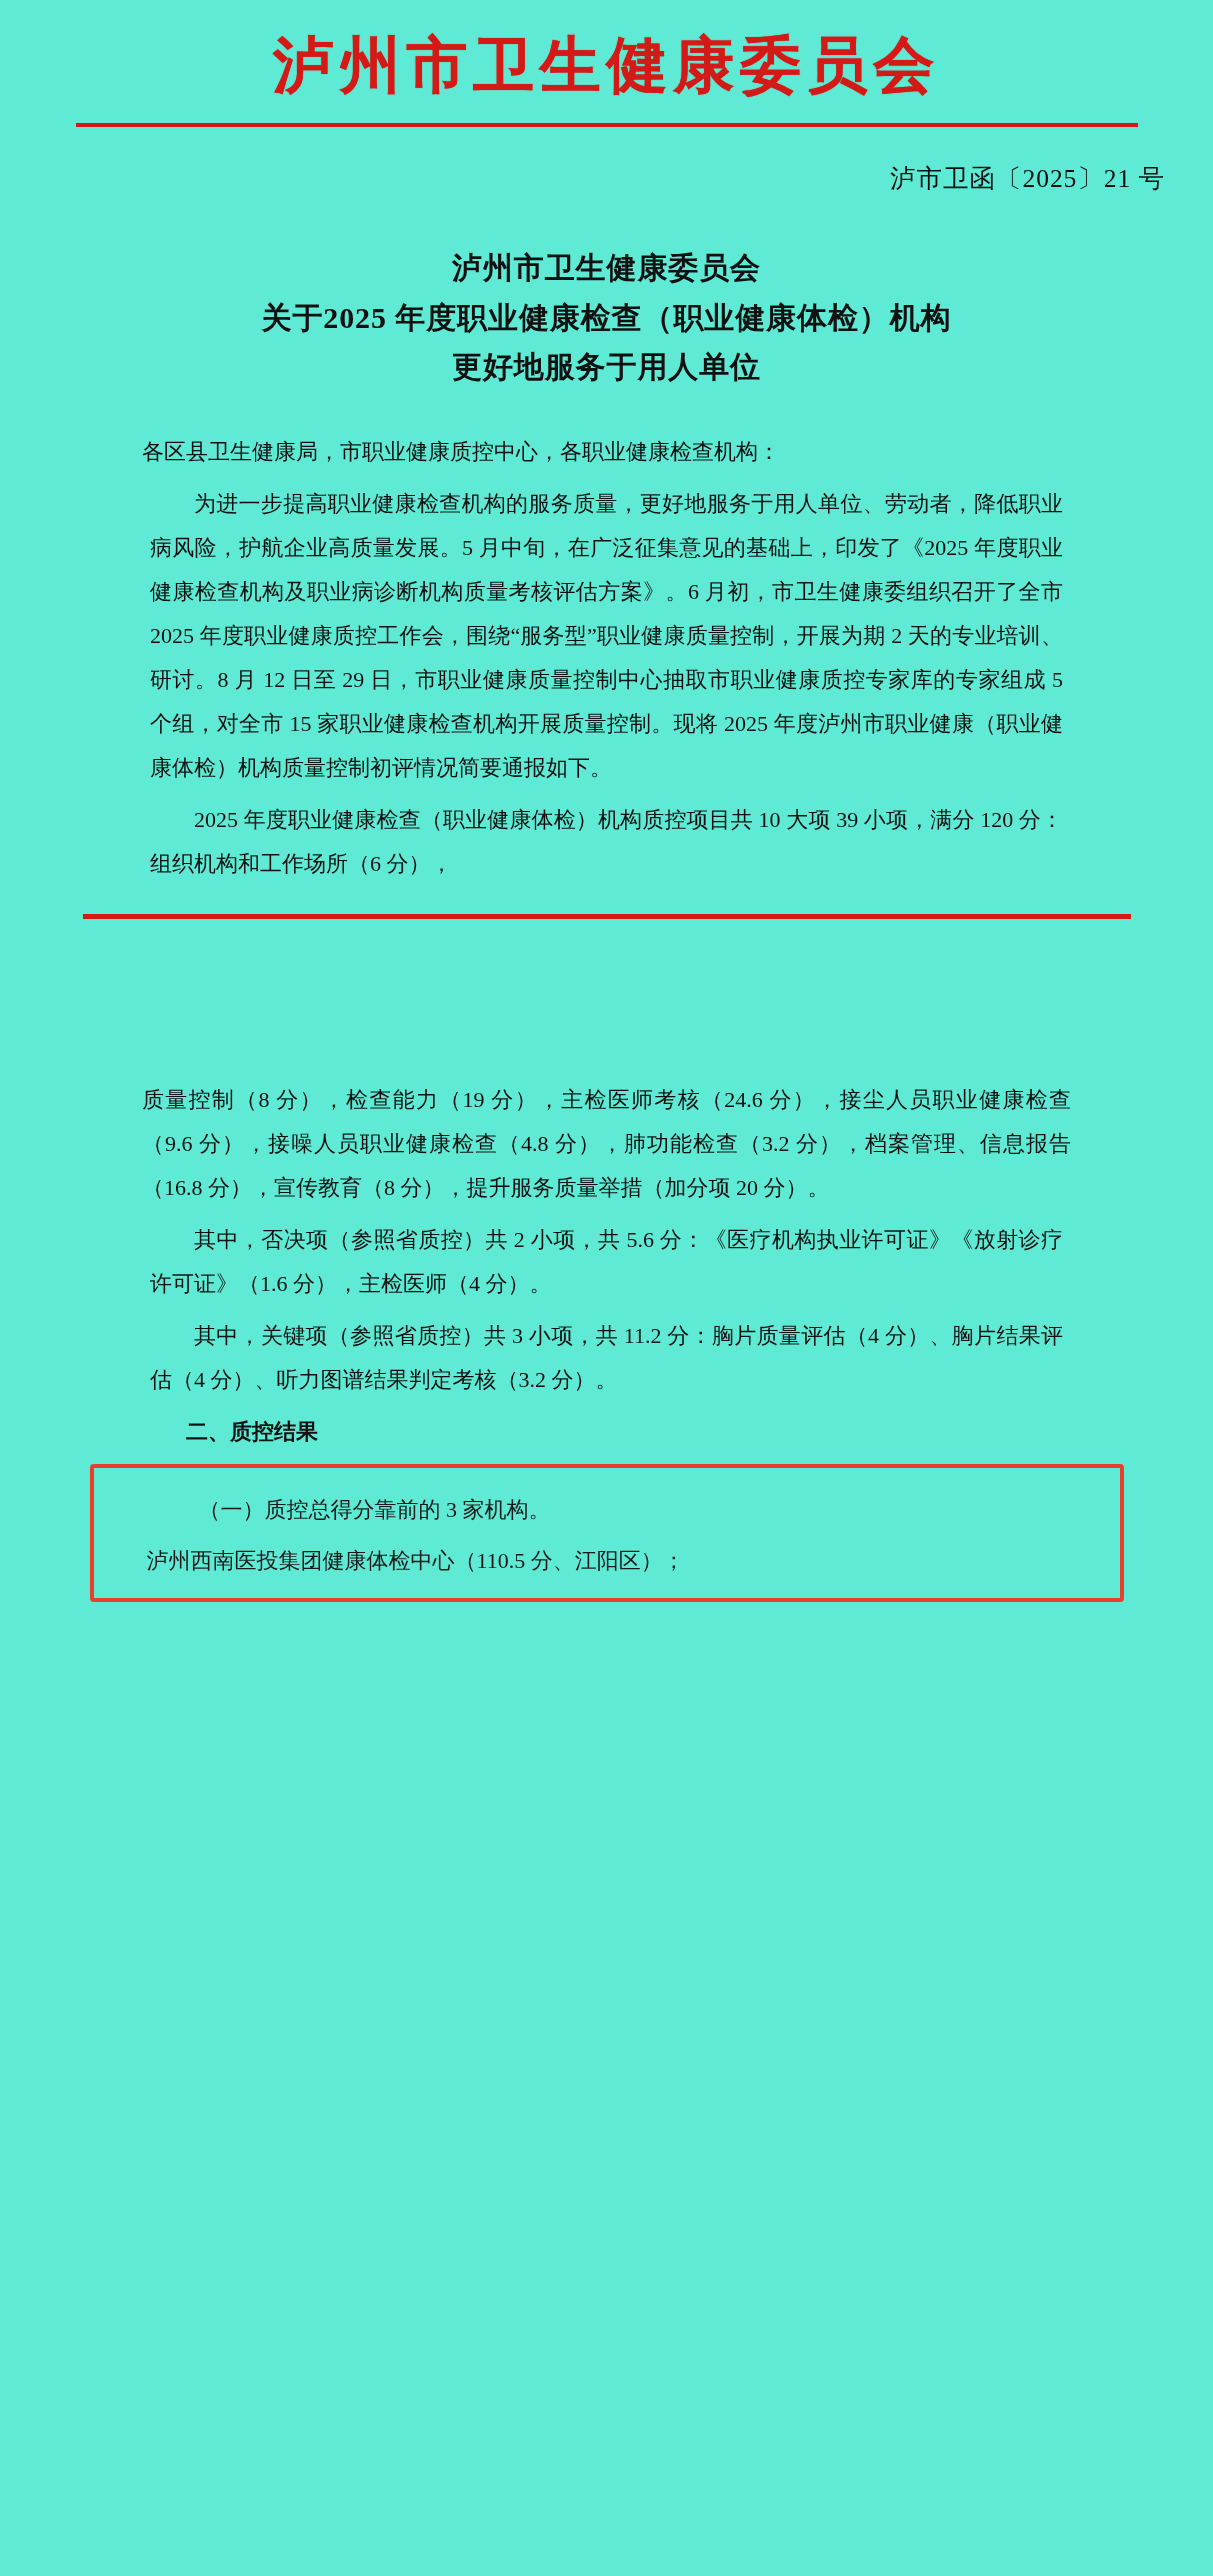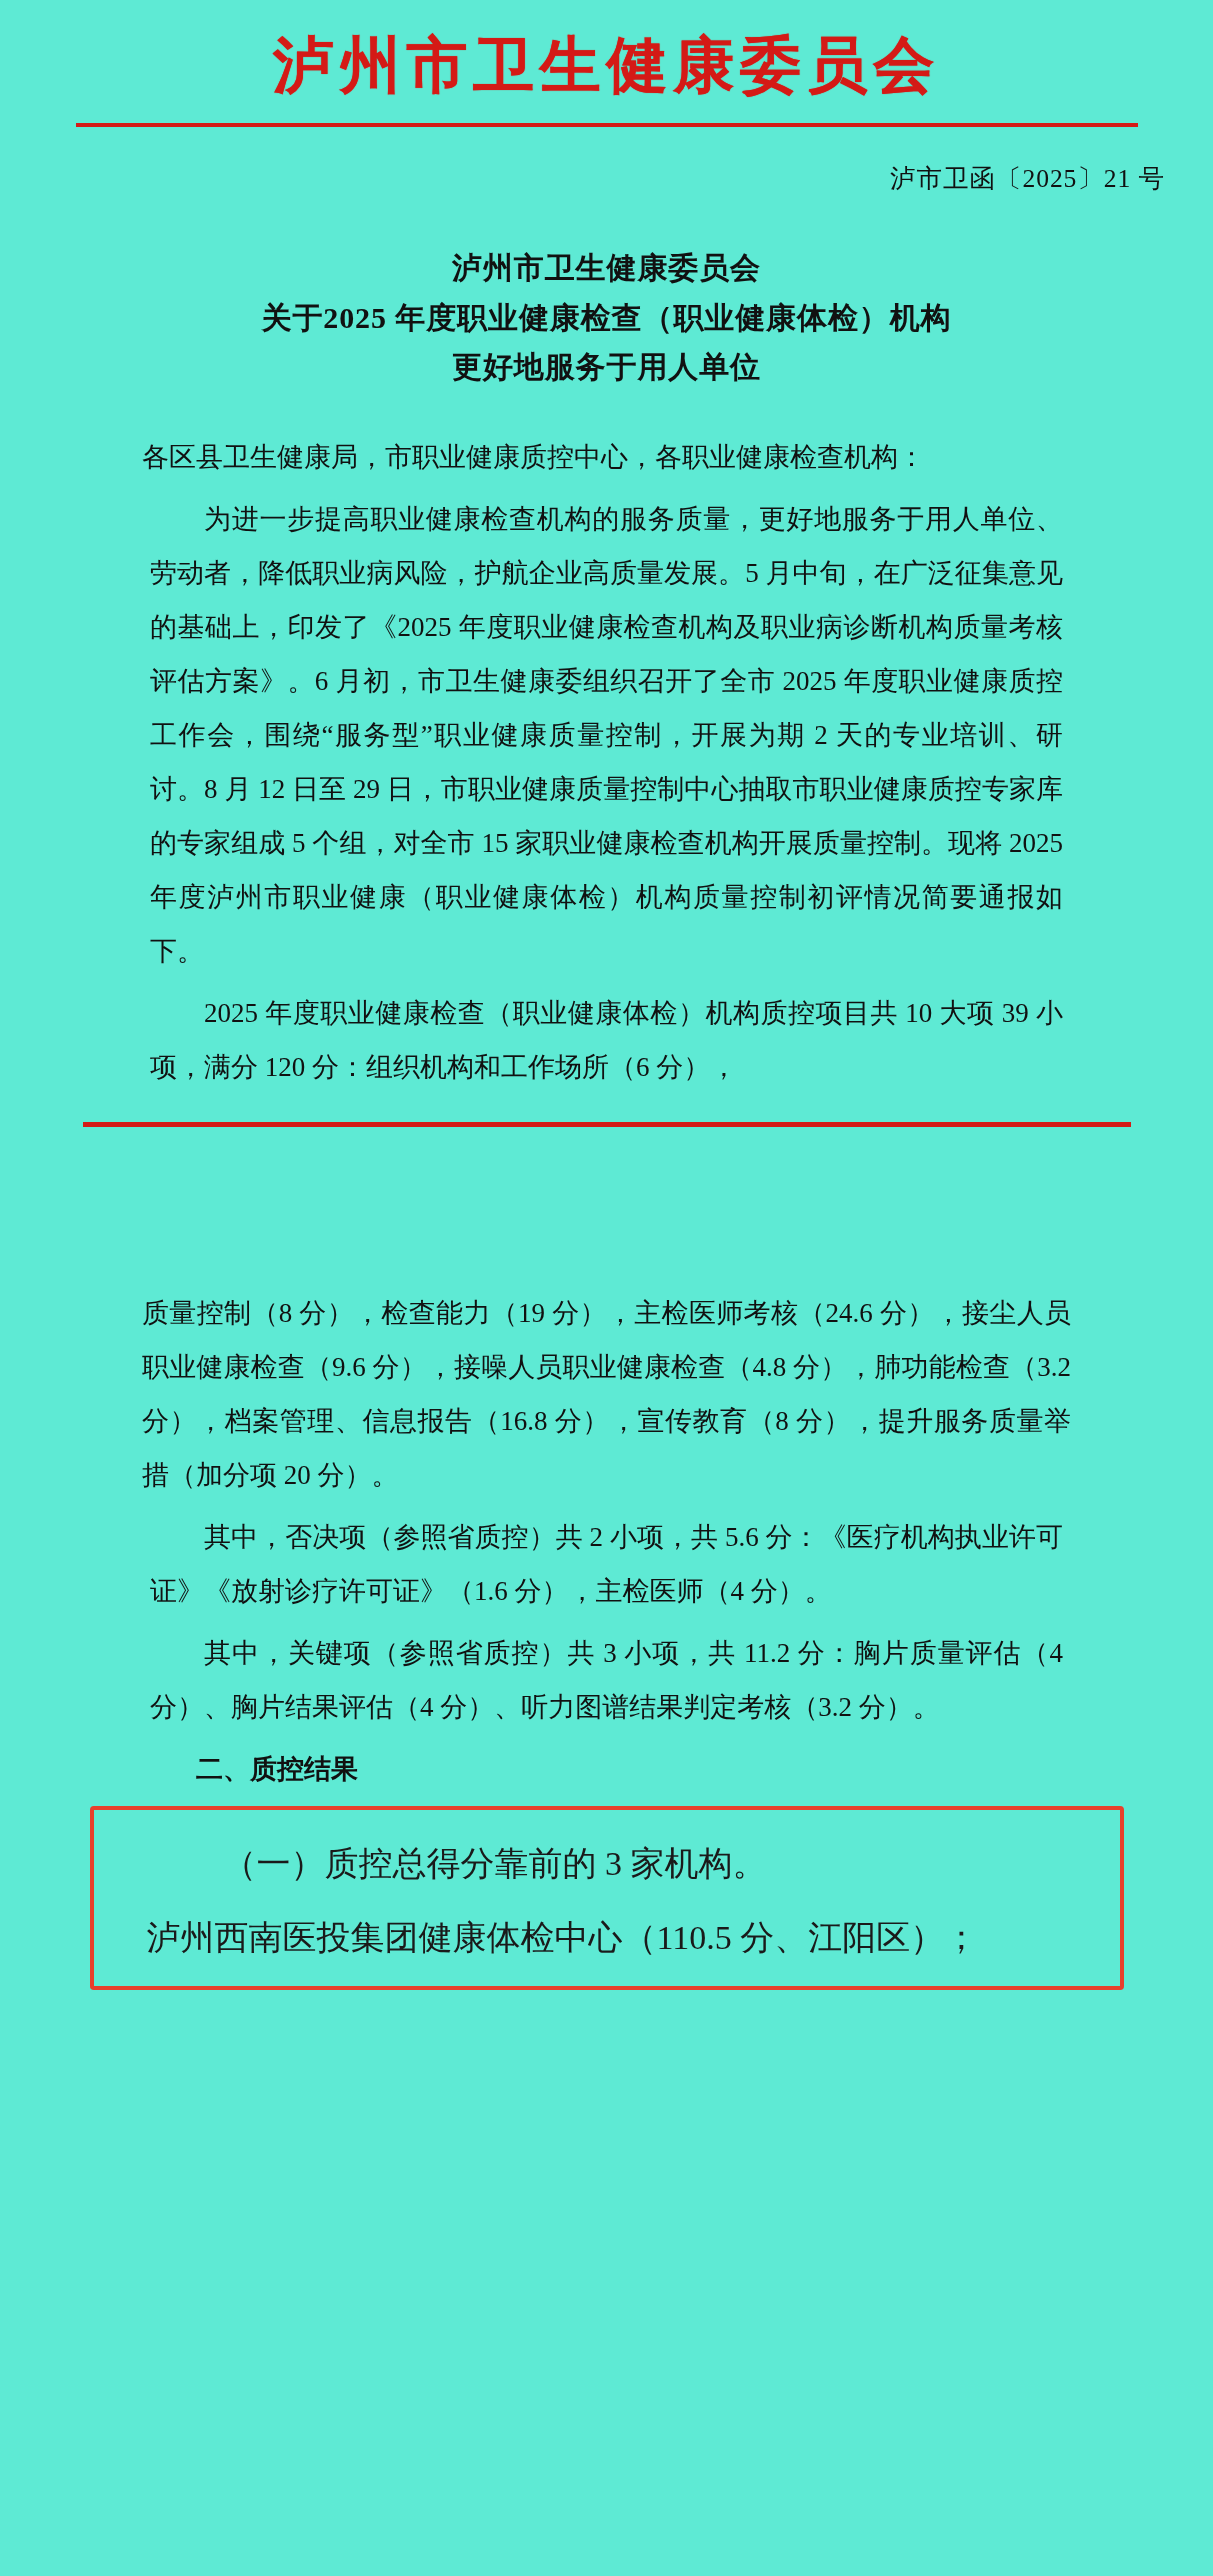--- a/index.html
+++ b/index.html
@@ -65,21 +65,21 @@
   .main-title div {
     white-space: nowrap;
   }
 
   
   .body-block {
     margin: 38px auto 0 auto;
     width: 1043px;
     padding: 0 57px;
     box-sizing: border-box;
-    font-size: 27px;
+    font-size: 22px;
     line-height: 2.0;
     color: #111;
     text-align: justify;
     text-justify: inter-ideograph;
   }
   .p-indent {
     text-indent: 2em;
     margin: 8px;
   }
   .p-noindent {
@@ -113,21 +113,21 @@
     position: relative;
     margin: 9.5px auto 0 auto;
     width: 1034px;
     border: 4.7px solid #e8402c;
     border-radius: 3.8px;
     box-sizing: border-box;
     padding: 13.3px 53px 15px 53px;
   }
   .highlight-box .p-indent,
   .highlight-box .p-noindent {
-    font-size: 34px;
+    font-size: 22px;
     line-height: 1.95;
   }
   .bottom-pad {
     height: 25px;
   }
 </style>
 </head>
 <body>
 
 <div class="page">

